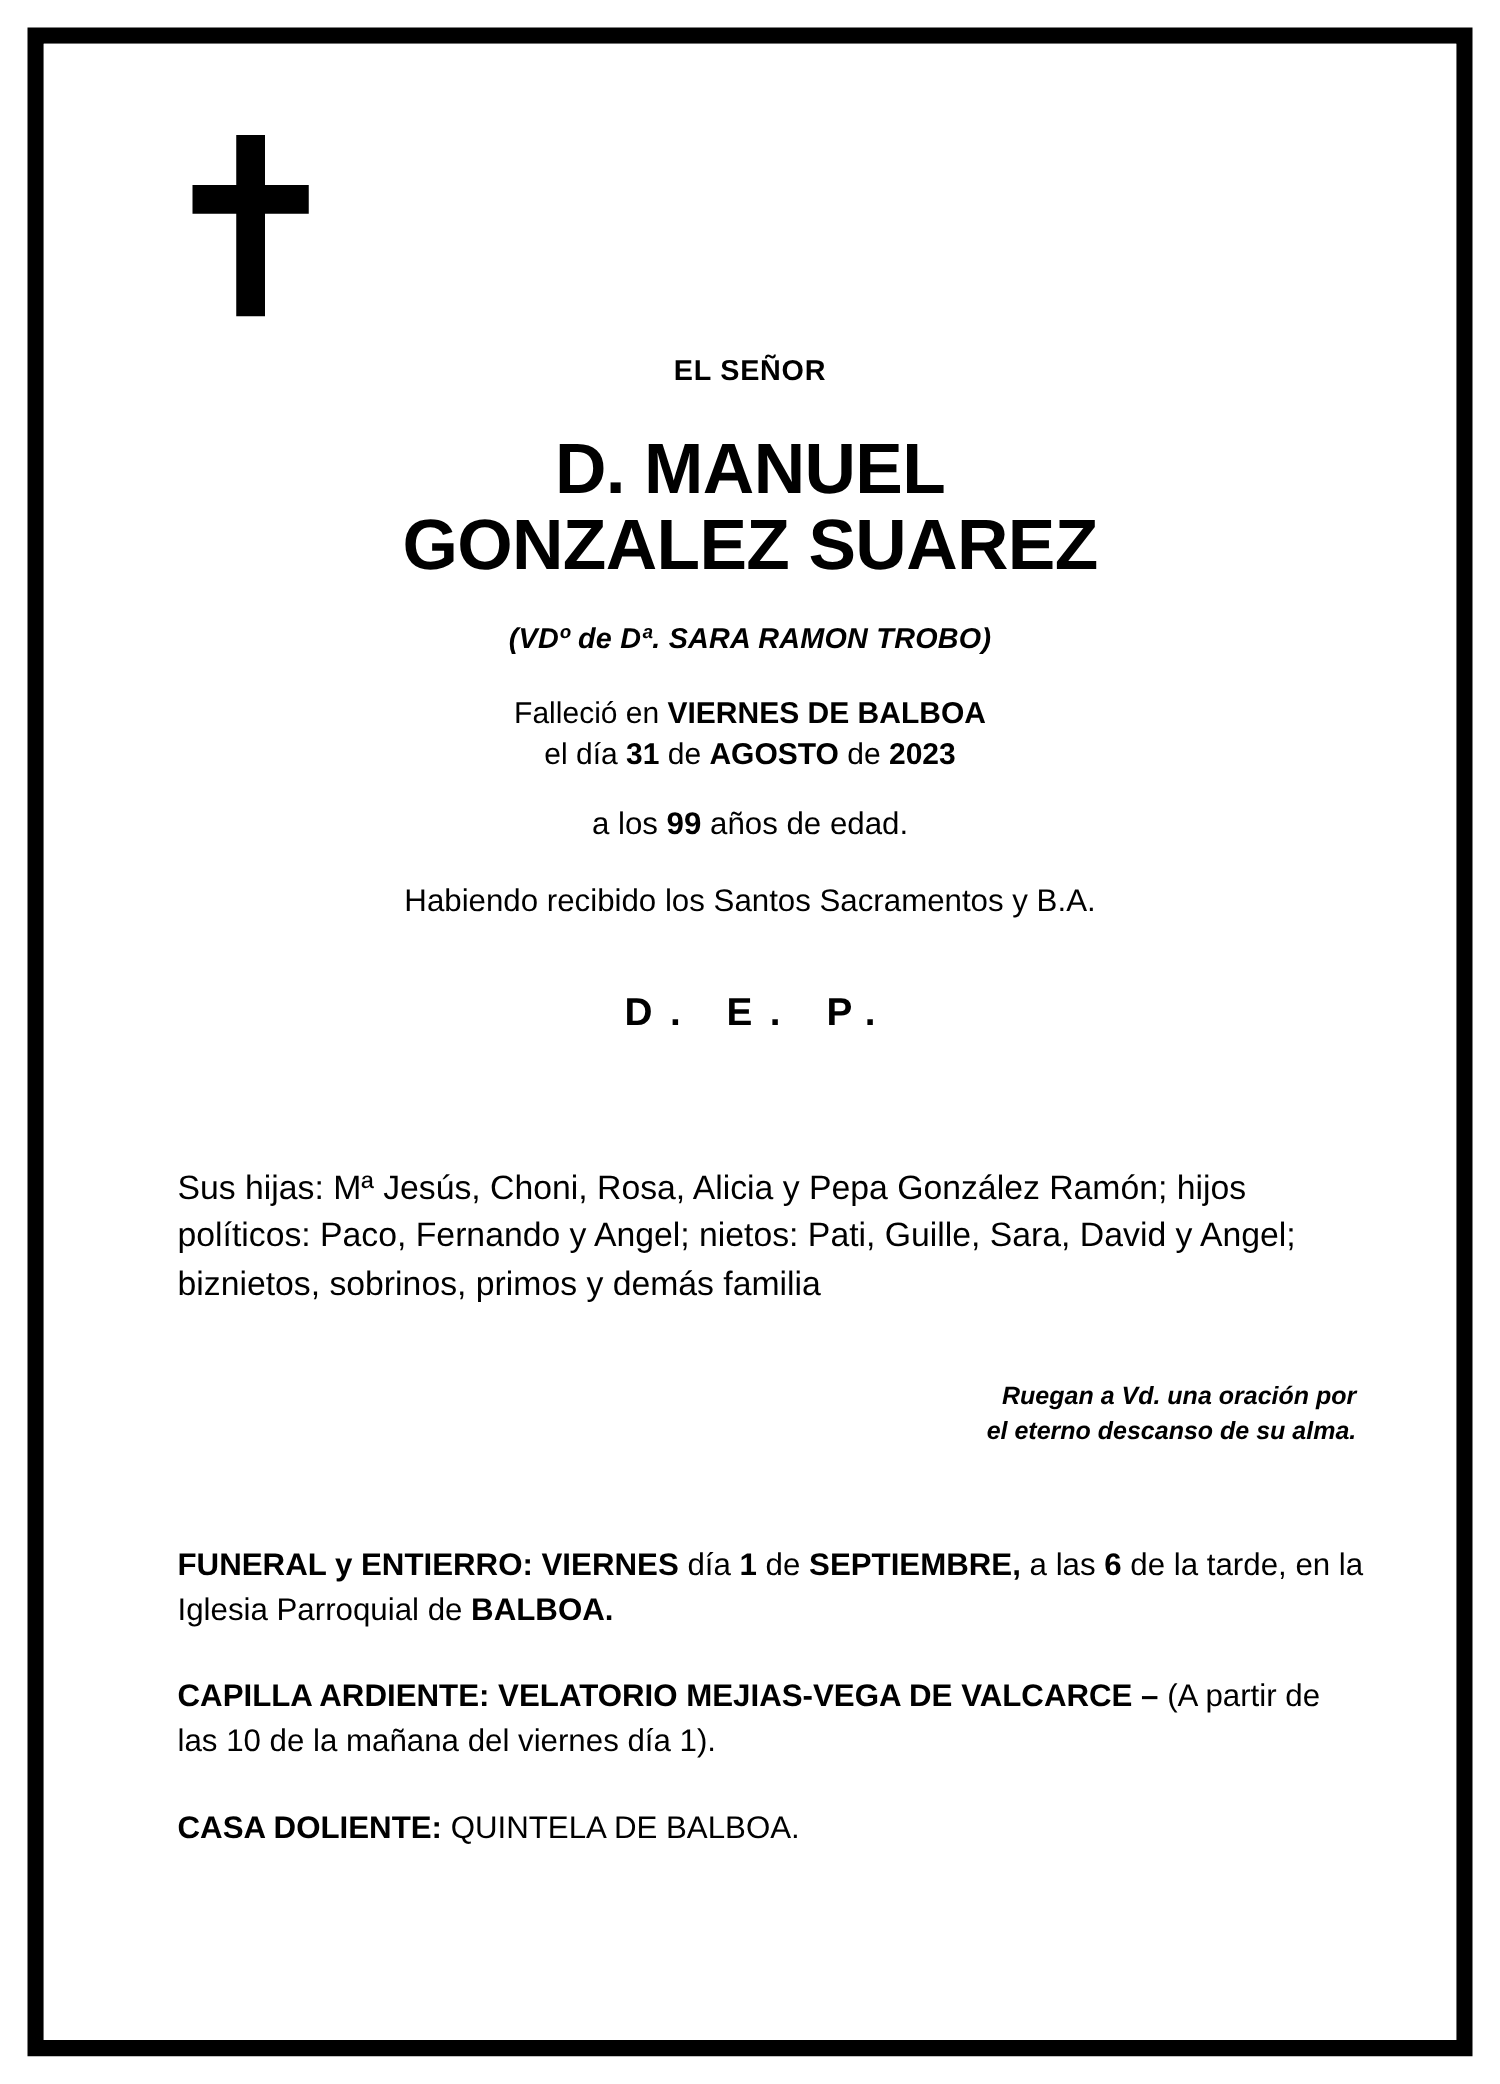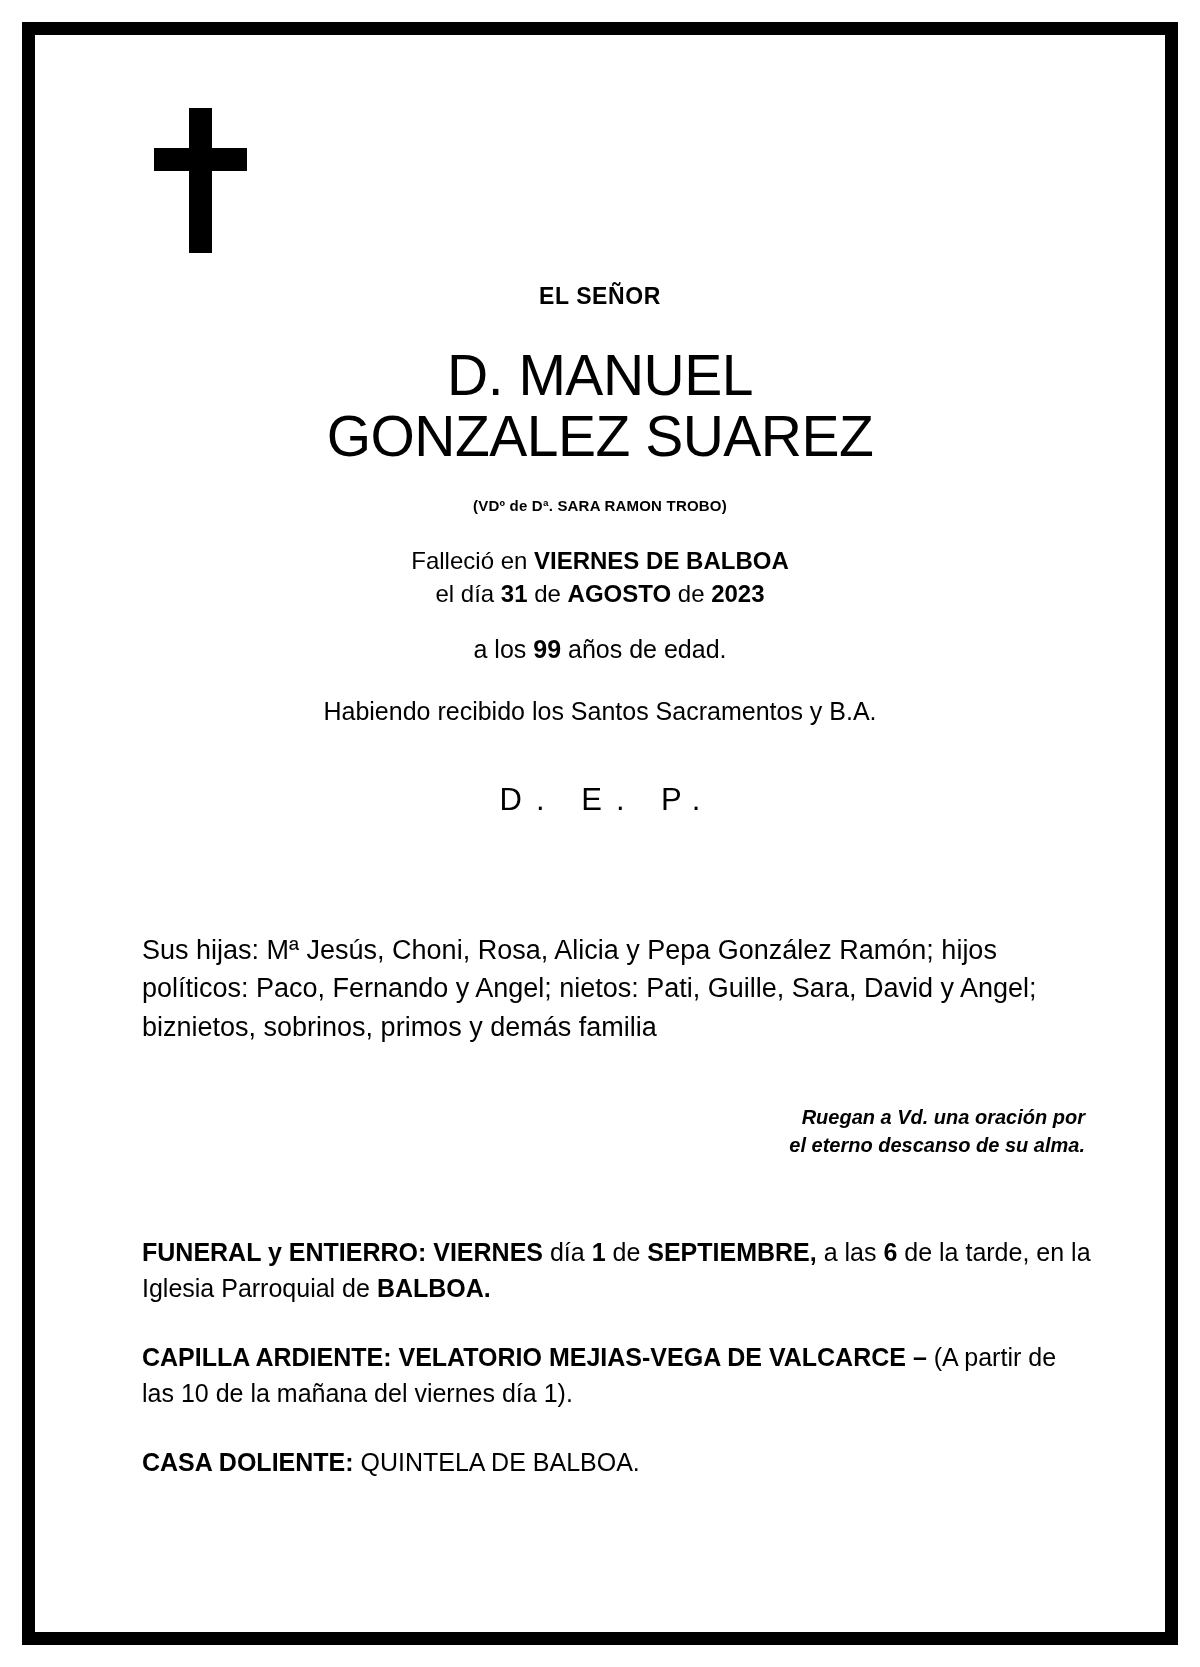--- a/index.html
+++ b/index.html
@@ -81,31 +81,32 @@
   .salutation {
     font-size: 23px;
     font-weight: 700;
     letter-spacing: 0.6px;
     line-height: 1.2;
   }
 
   .deceased-name {
     margin-top: 34px;
     font-size: 57px;
-    font-weight: 400;
+    font-weight: 700;
     line-height: 1.07;
     letter-spacing: -0.5px;
   }
   .deceased-name .line2 { display: block; }
 
   .spouse {
     margin-top: 30px;
-    font-size: 15px;
+    font-size: 23px;
     font-weight: 700;
     letter-spacing: 0.2px;
+    font-style: italic;
   }
 
   .died-block {
     margin-top: 30px;
     font-size: 24px;
     line-height: 1.38;
     font-weight: 400;
   }
   .died-block b { font-weight: 700; }
 
@@ -118,21 +119,21 @@
 
   .sacraments {
     margin-top: 33px;
     font-size: 25px;
     font-weight: 400;
   }
 
   .dep {
     margin-top: 56px;
     font-size: 31px;
-    font-weight: 400;
+    font-weight: 700;
     letter-spacing: 14px;
     padding-left: 14px;
   }
 
   
   .family {
     position: absolute;
     left: 107px;
     top: 896px;
     width: 940px;

